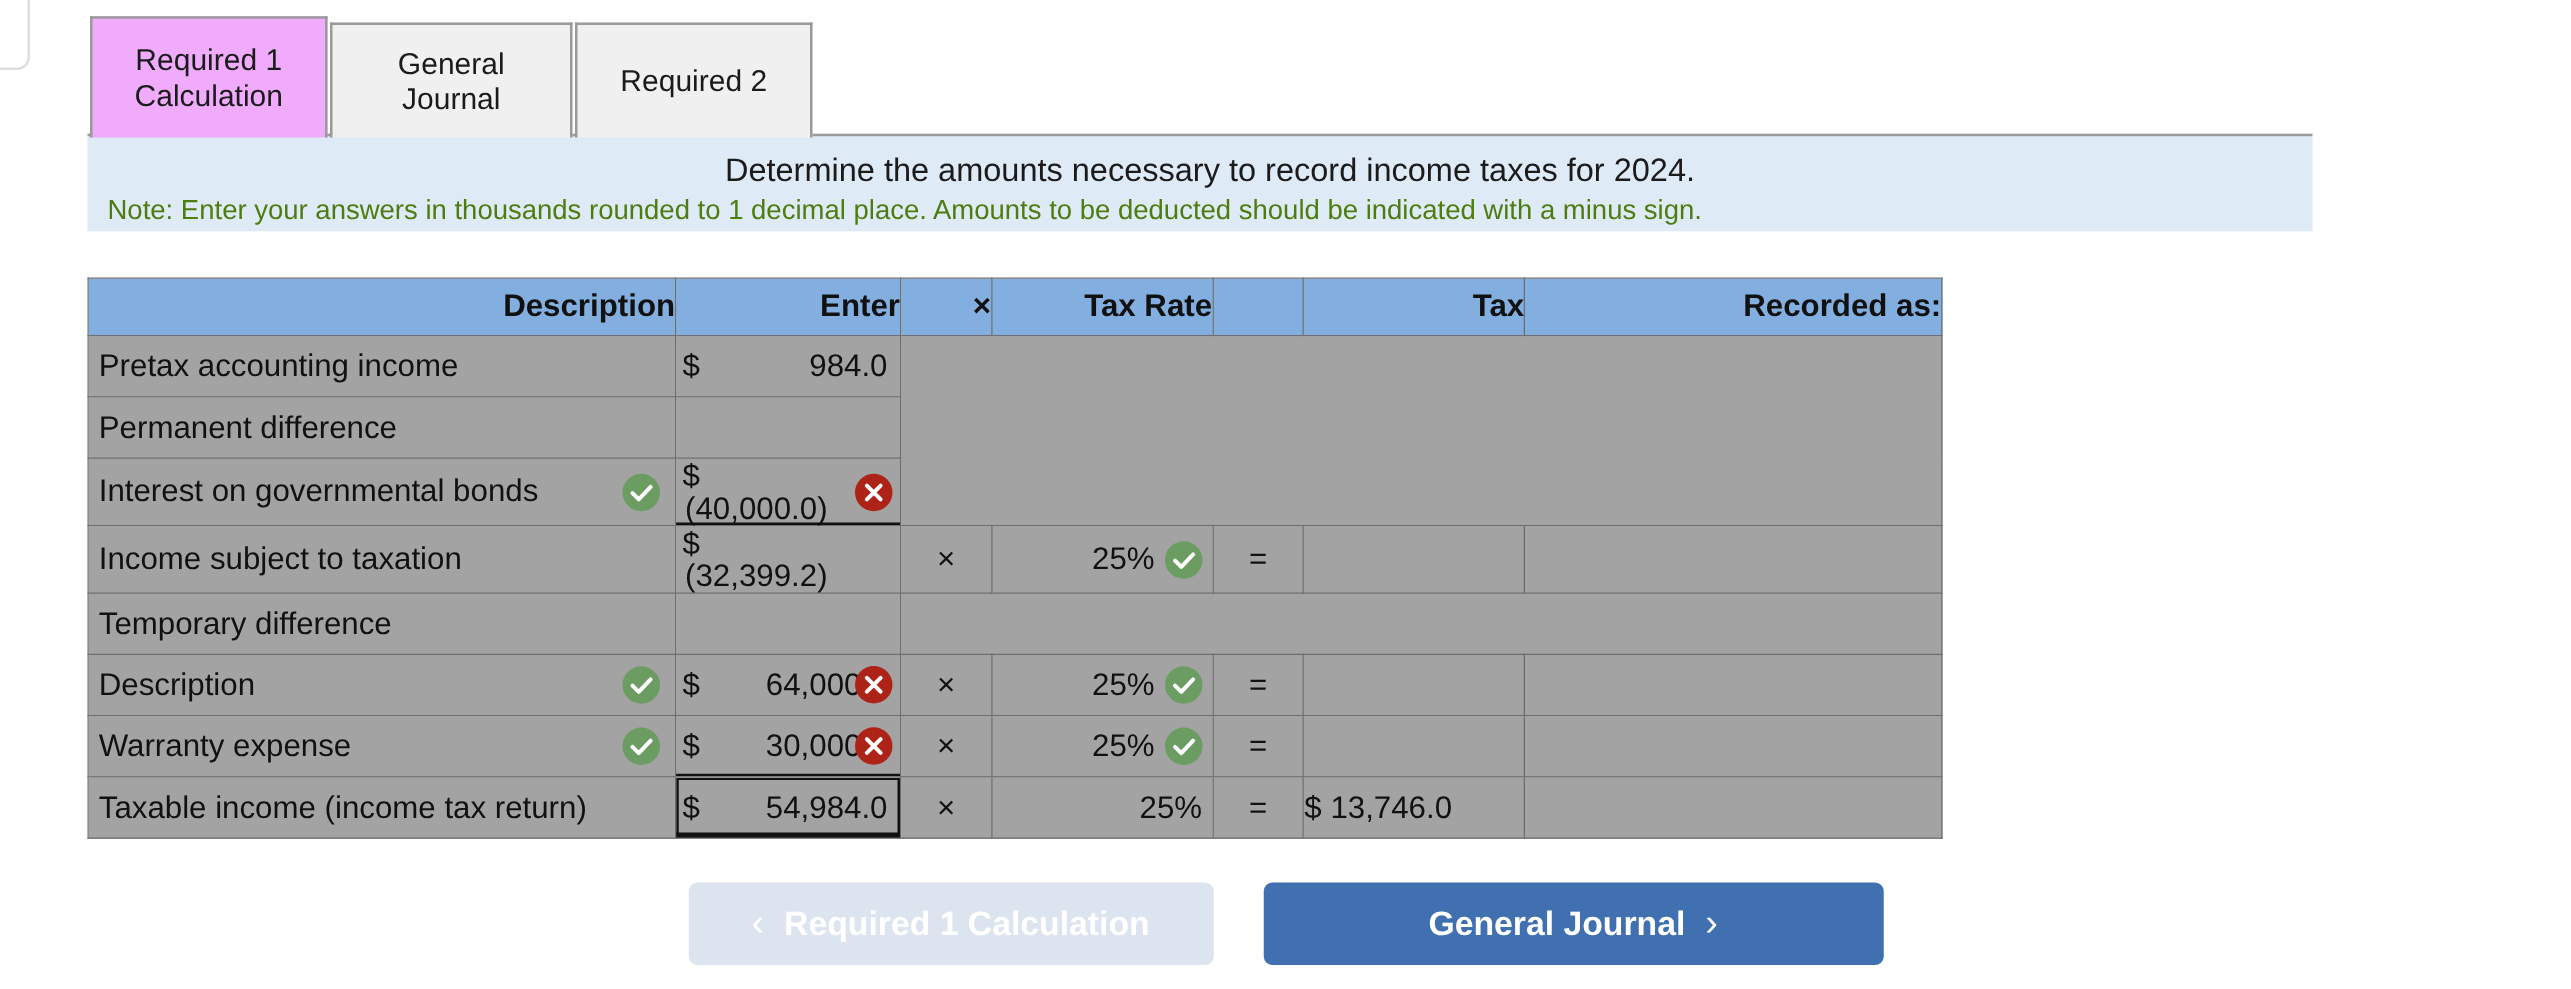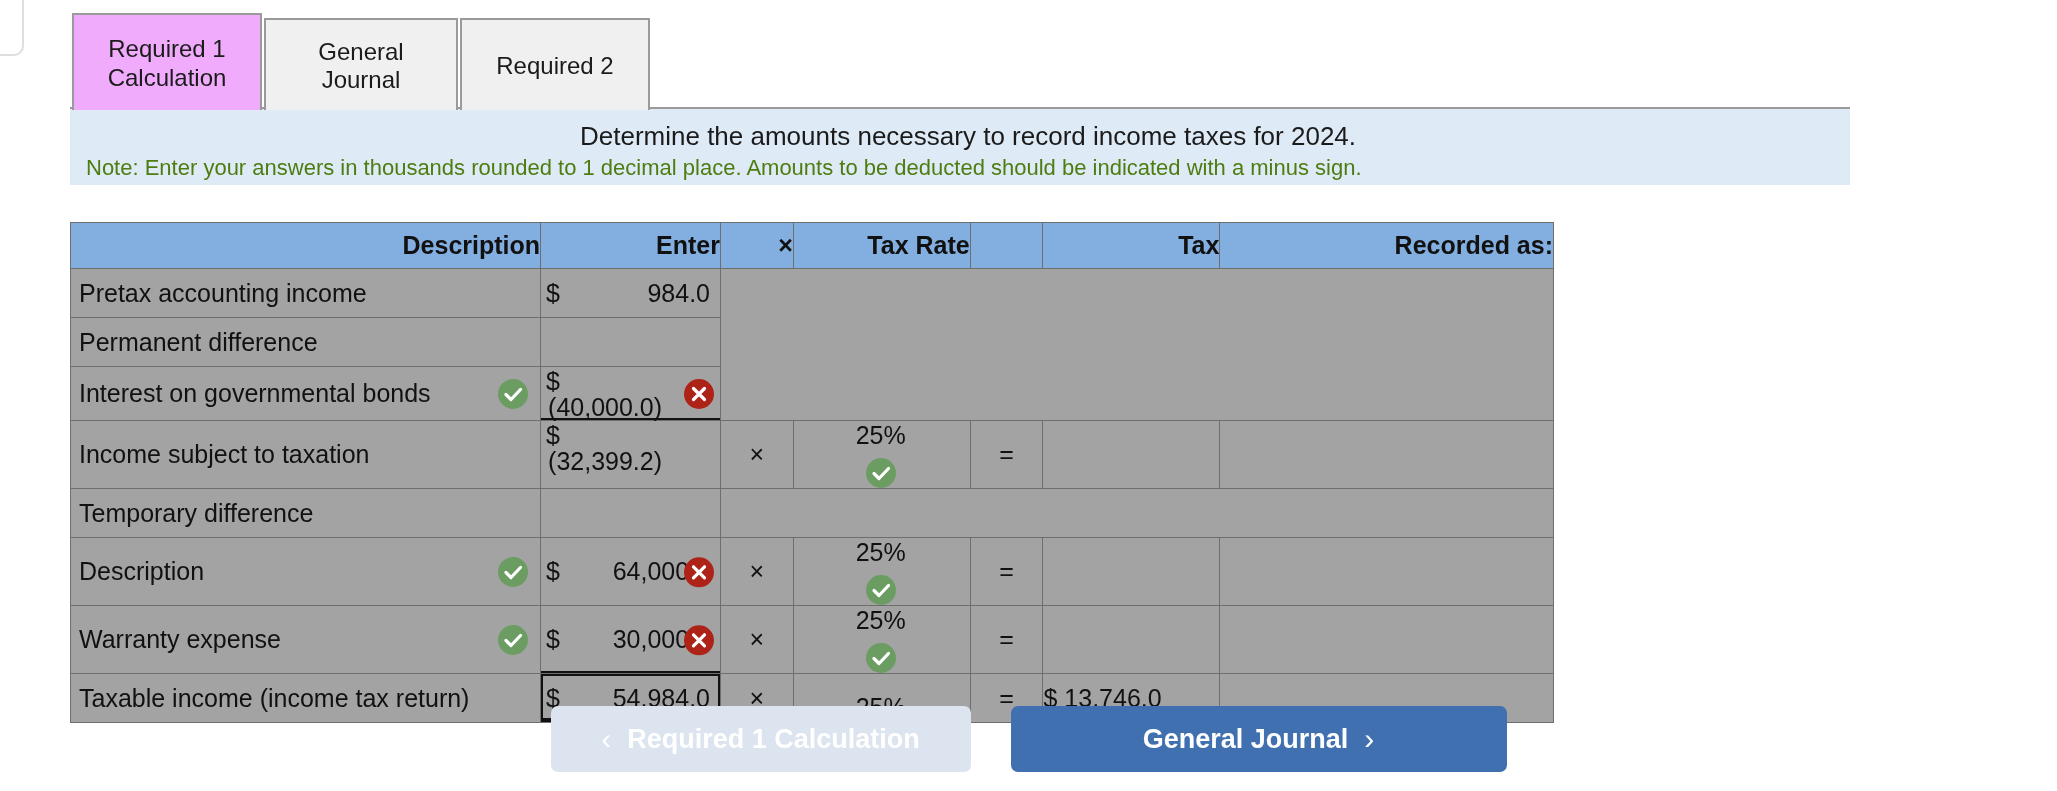--- a/index.html
+++ b/index.html
@@ -173,21 +173,20 @@
   }
 
   .rate-cell {
     display: flex;
     align-items: center;
     justify-content: flex-end;
     gap: 8px;
     padding: 0 8px 0 6px;
     height: 100%;
     box-sizing: border-box;
-    flex-direction: column;
   }
   .op-cell { text-align: center; }
 
   .tax-cell {
     padding-left: 6px;
     white-space: nowrap;
   }
 
   
   td.focused-input {

